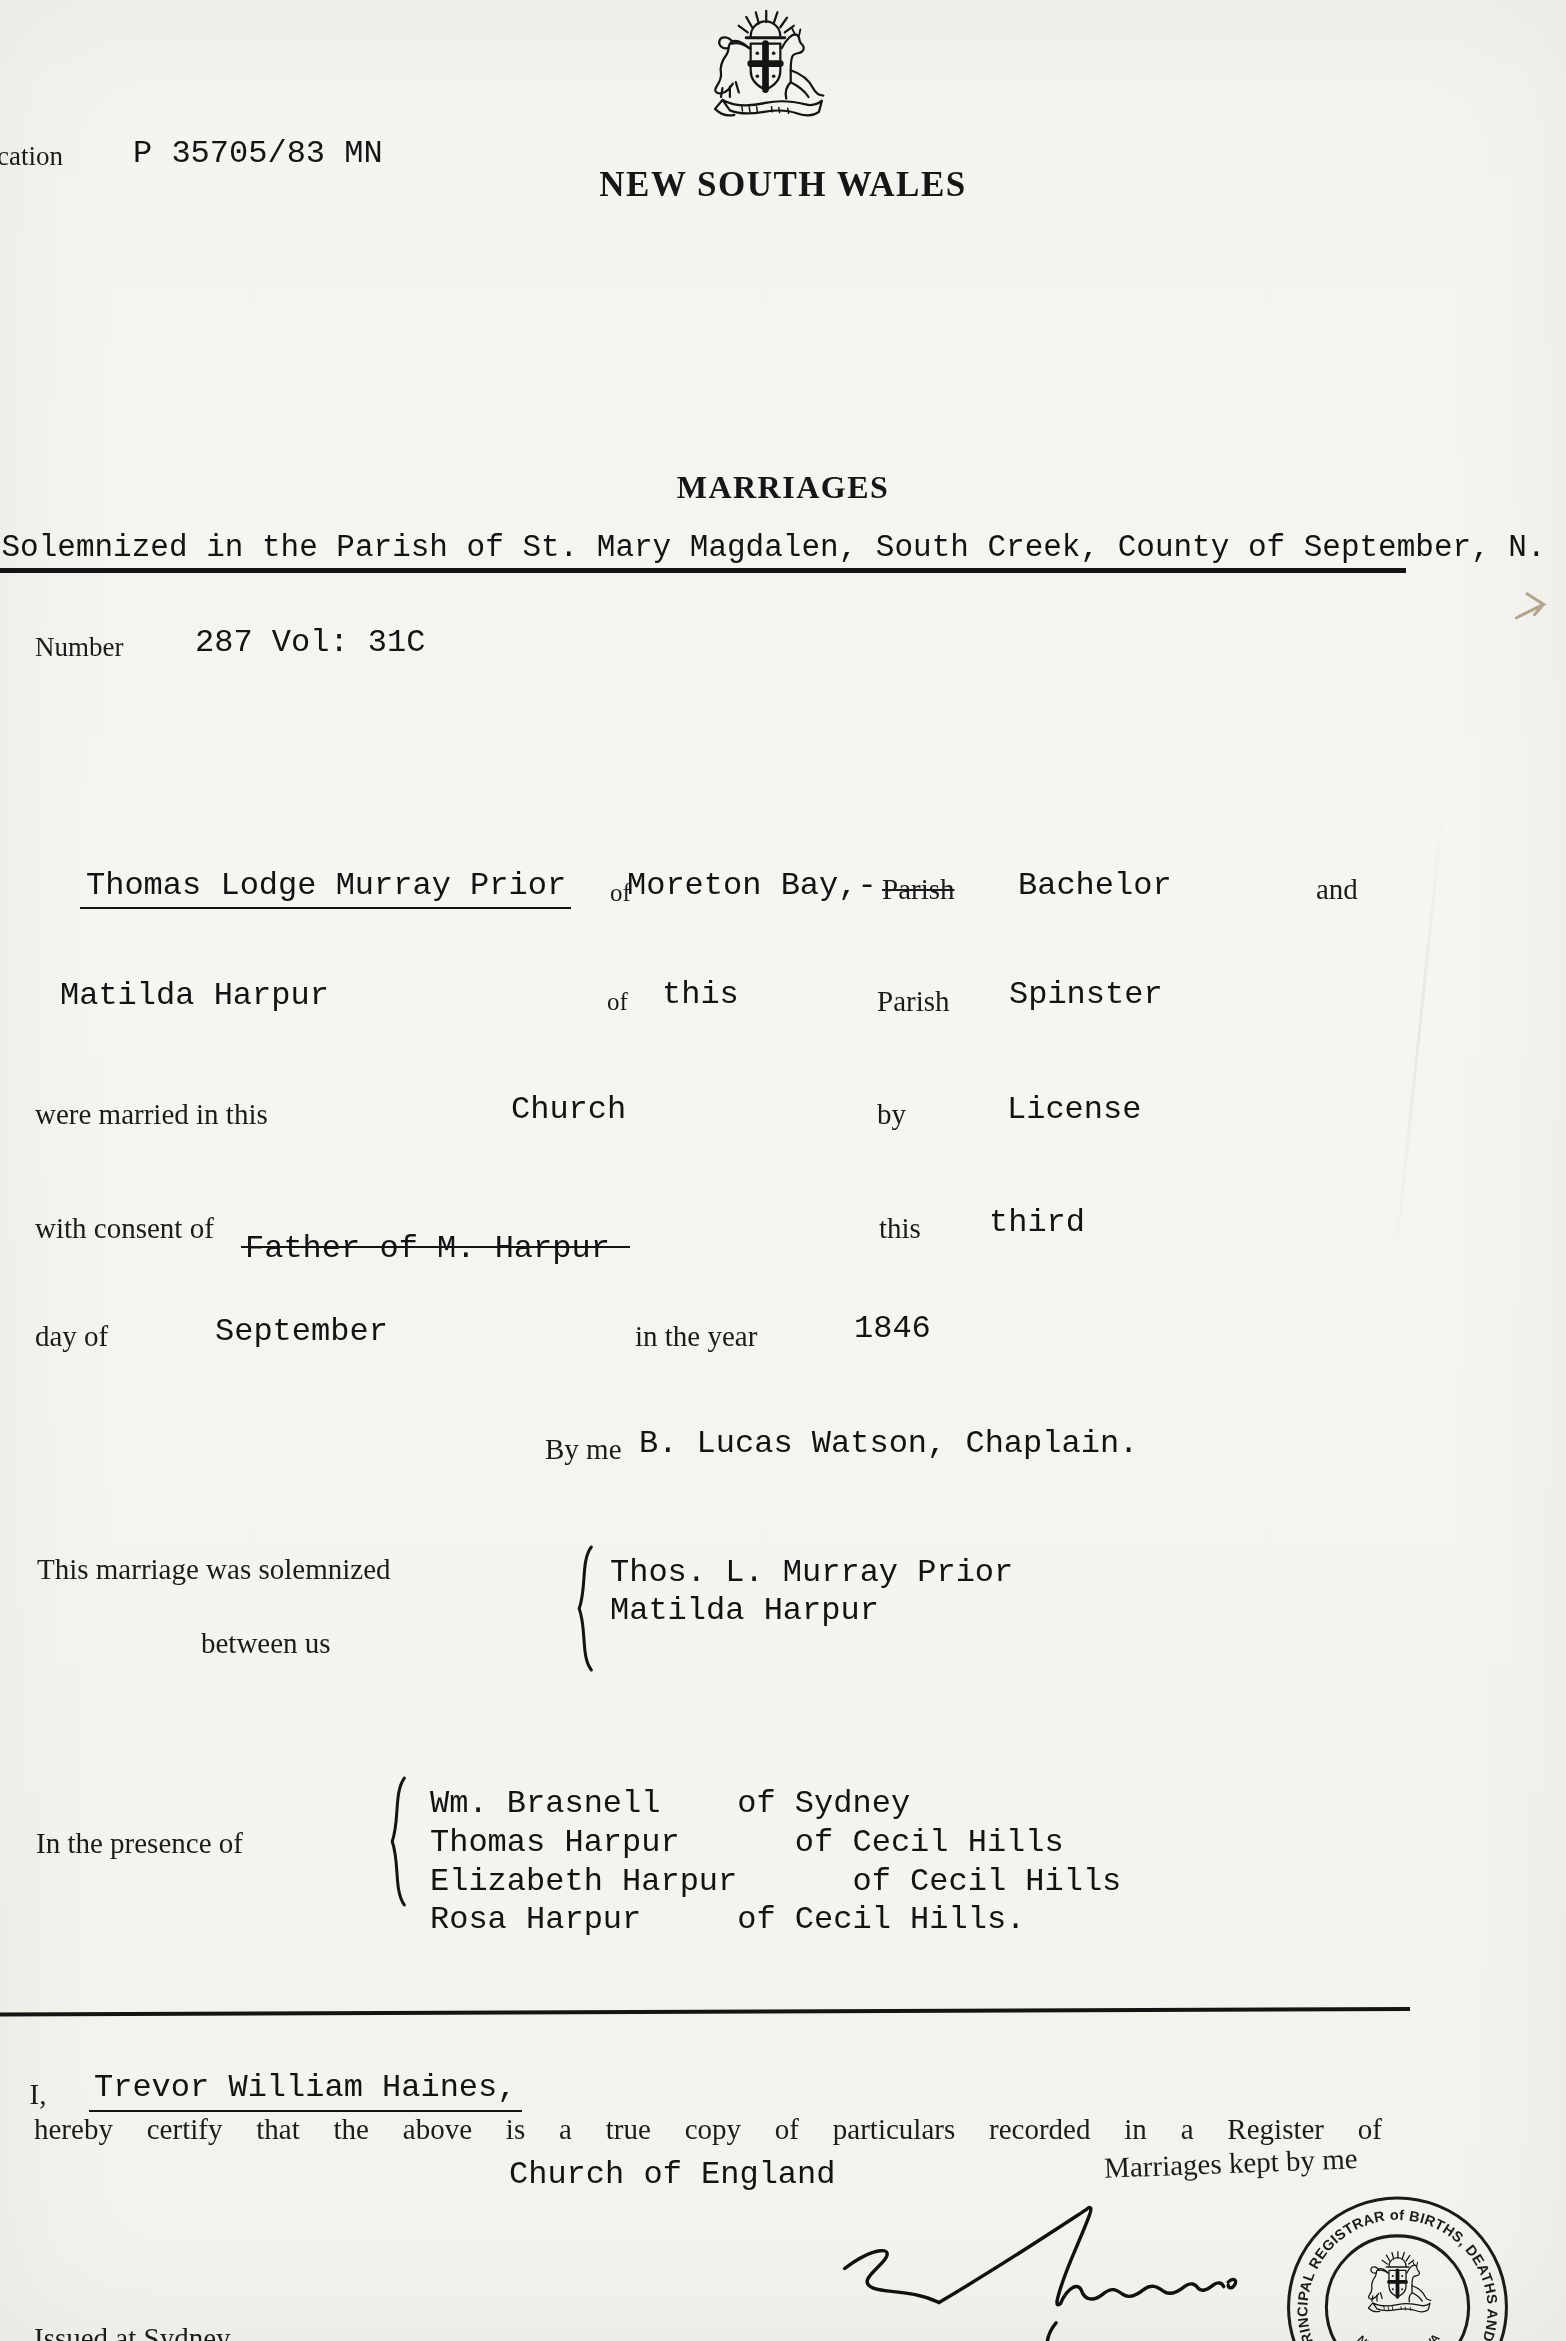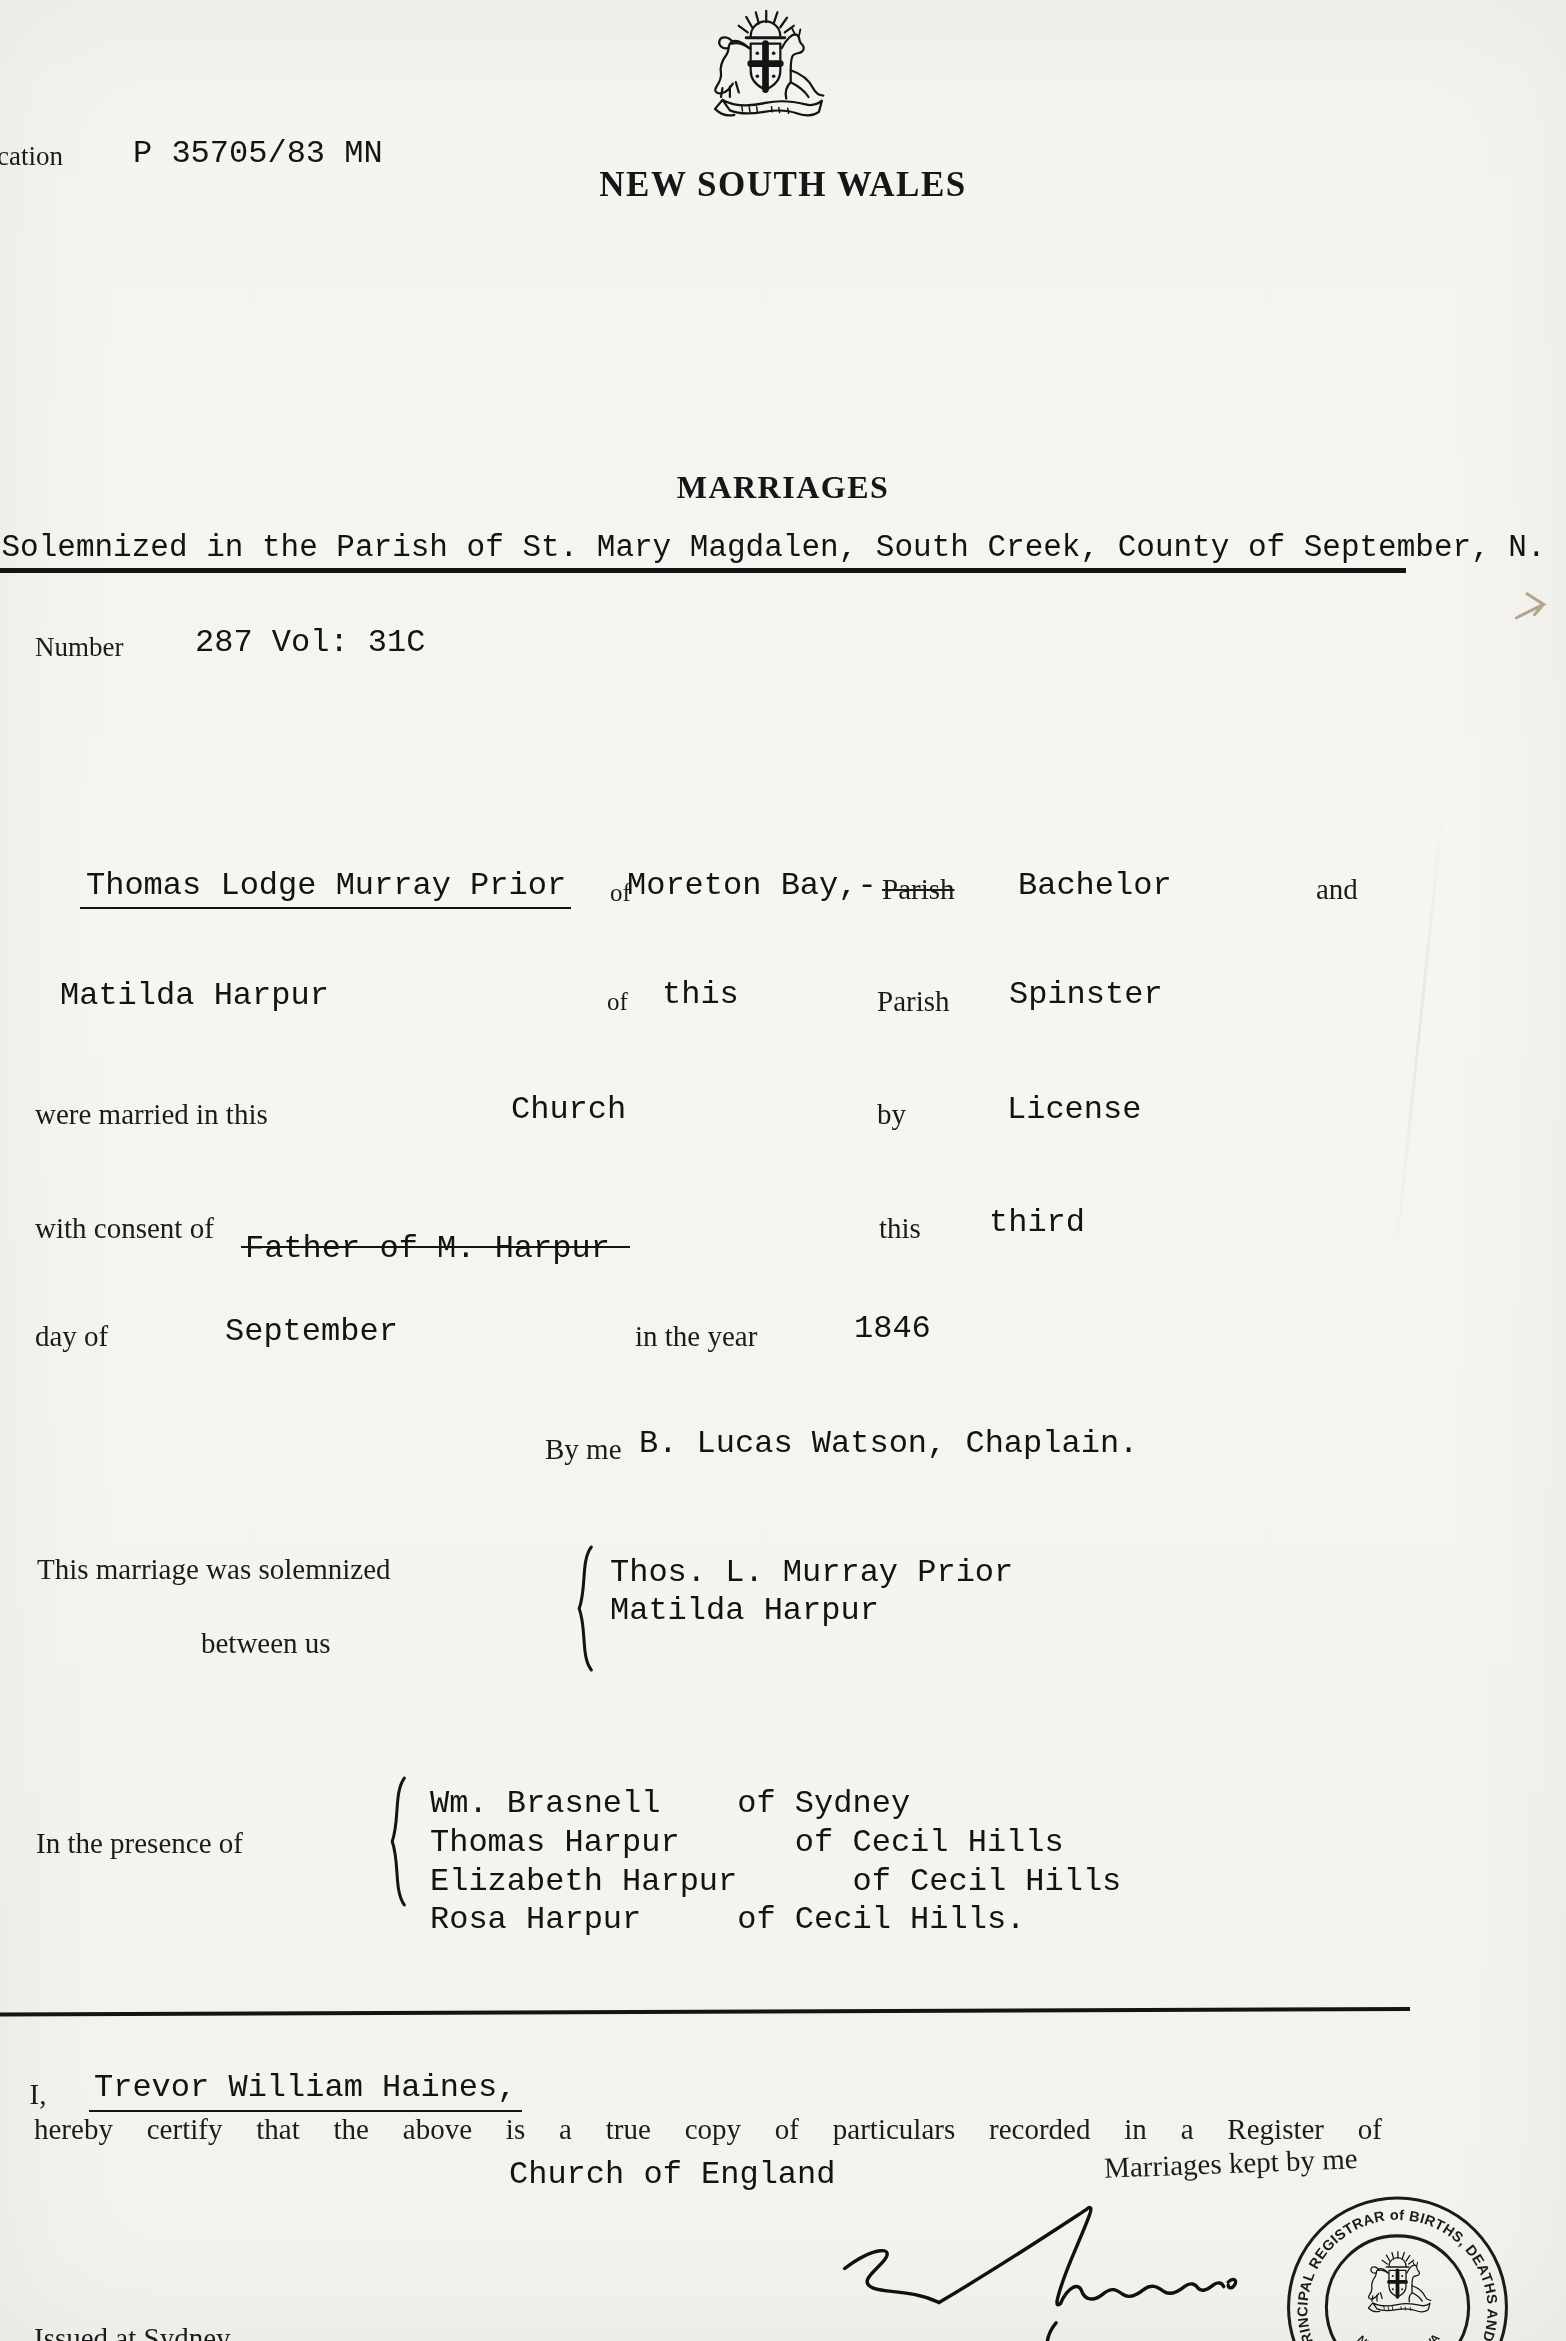--- a/index.html
+++ b/index.html
@@ -95,21 +95,21 @@
   <span class="abs print" style="left:877px; top:1098px;">by</span>
   <span class="abs mono" style="left:1007px; top:1091px;">License</span>
 
   <span class="abs print" style="left:35px; top:1212px;">with consent of</span>
   <span class="abs mono" style="left:245px; top:1204px;margin-top:26px;">Father of M. Harpur</span>
   <div class="rule" style="left:241px; top:1246px; width:389px; height:2.3px;"></div>
   <span class="abs print" style="left:879px; top:1212px;">this</span>
   <span class="abs mono" style="left:989px; top:1204px;">third</span>
 
   <span class="abs print" style="left:35px; top:1320px;">day of</span>
-  <span class="abs mono" style="left:225px; top:1313px;">September</span>
+  <span class="abs mono" style="left:215px; top:1313px;">September</span>
   <span class="abs print" style="left:635px; top:1320px;">in the year</span>
   <span class="abs mono" style="left:854px; top:1310px;">1846</span>
 
   <span class="abs print" style="left:545px; top:1433px;">By me</span>
   <span class="abs mono" style="left:639px; top:1425px;">B. Lucas Watson, Chaplain.</span>
 
   <span class="abs print" style="left:37px; top:1553px;">This marriage was solemnized</span>
   <span class="abs print" style="left:201px; top:1627px;">between us</span>
   <svg style="left:573px; top:1544px;" width="23" height="129" viewBox="0 0 30 170">
     <path d="M24,4 C10,22 18,58 8,85 C18,112 10,148 24,166" fill="none" stroke="#141414" stroke-width="4" stroke-linecap="round"></path>

